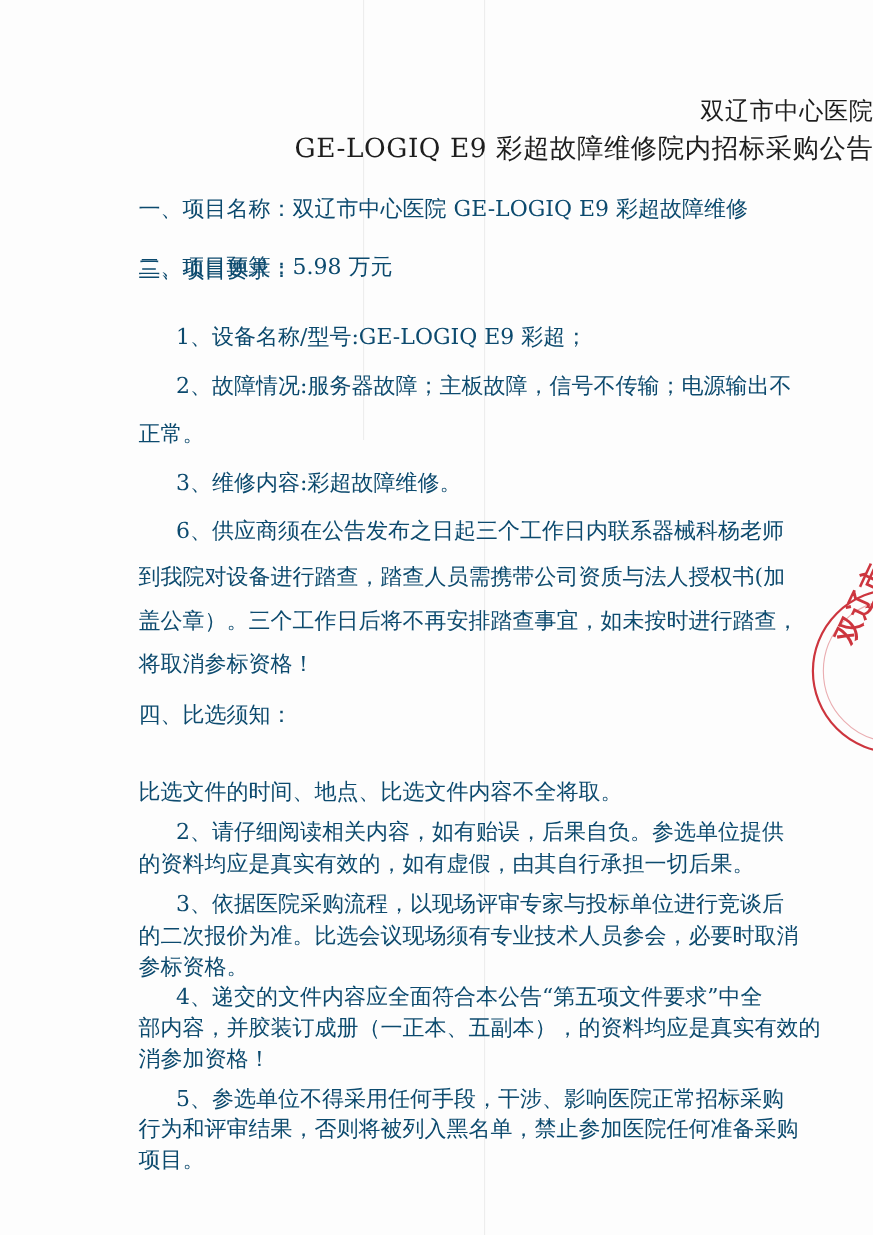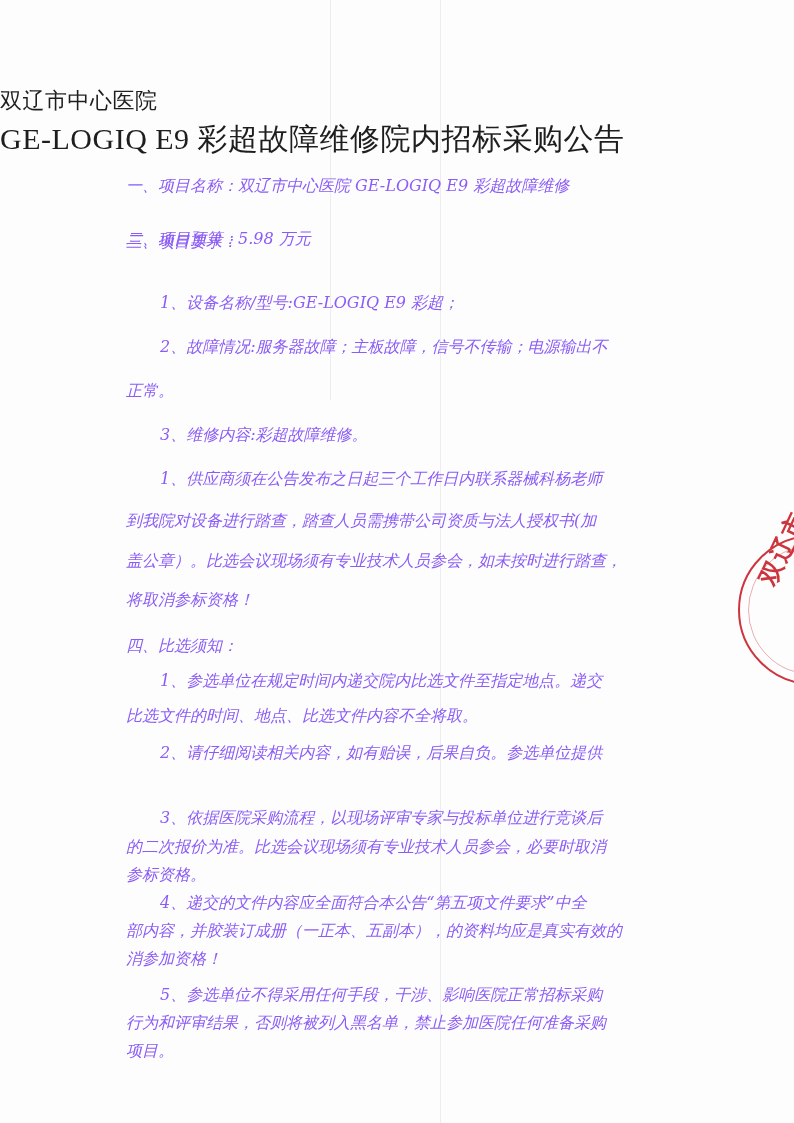--- a/index.html
+++ b/index.html
@@ -19,36 +19,34 @@
     .page {
       position: absolute;
       left: 0; top: 0;
       width: 794px;
       height: 1123px;
     }
     .title {
       position: absolute;
       left: 0;
       width: 794px;
-      text-align: left;
+      text-align: right;
       font-size: 22px;
       color: #1e1e1e;
       letter-spacing: 0.5px;
-      font-family: Liberation Serif, serif;
     }
     .title-1 { top: 86px; }
-    .title-2 { top: 119px; font-size: 30px; }
+    .title-2 { top: 119px; font-size: 24px; }
 
     .line {
       position: absolute;
       left: 126px;
-      font-size: 16px;
+      font-size: 20px;
       white-space: nowrap;
-      color: #8b5cf6;
-      font-style: italic;
+      color: #0c4a6e;
     }
     .indent { left: 160px; }
     .cont { left: 126px; }
 
     .stamp {
       position: absolute;
       left: 738px;
       top: 535px;
       width: 150px;
       height: 150px;
@@ -98,31 +96,31 @@
   <div class="title title-2">GE-LOGIQ E9 彩超故障维修院内招标采购公告</div>
 
   <div class="line" style="top:176px;">一、项目名称：双辽市中心医院 GE-LOGIQ E9 彩超故障维修</div>
   <div class="line" style="top:213px;margin-top:16px;">二、项目预算：5.98 万元</div>
   <div class="line" style="top:232px;">三、项目要求：</div>
 
   <div class="line indent" style="top:293px;">1、设备名称/型号:GE-LOGIQ E9 彩超；</div>
   <div class="line indent" style="top:337px;">2、故障情况:服务器故障；主板故障，信号不传输；电源输出不</div>
   <div class="line cont" style="top:381px;">正常。</div>
   <div class="line indent" style="top:425px;">3、维修内容:彩超故障维修。</div>
-  <div class="line indent" style="top:469px;">1、供应商须在公告发布之日起三个工作日内联系器械科杨老师</div>
+  <div class="line indent" style="top:469px;">6、供应商须在公告发布之日起三个工作日内联系器械科杨老师</div>
   <div class="line cont" style="top:511px;">到我院对设备进行踏查，踏查人员需携带公司资质与法人授权书(加</div>
-  <div class="line cont" style="top:551px;">盖公章）。比选会议现场须有专业技术人员参会，如未按时进行踏查，</div>
+  <div class="line cont" style="top:551px;">盖公章）。三个工作日后将不再安排踏查事宜，如未按时进行踏查，</div>
   <div class="line cont" style="top:590px;">将取消参标资格！</div>
 
   <div class="line" style="top:636px;">四、比选须知：</div>
 
-  <div class="line indent" style="top:671px;">1、参选单位在规定时间内递交院内比选文件至指定地点。递交</div>
   <div class="line cont" style="top:706px;">比选文件的时间、地点、比选文件内容不全将取。</div>
 
   <div class="line indent" style="top:743px;">2、请仔细阅读相关内容，如有贻误，后果自负。参选单位提供</div>
+  <div class="line cont" style="top:772px;">的资料均应是真实有效的，如有虚假，由其自行承担一切后果。</div>
 
   <div class="line indent" style="top:808px;">3、依据医院采购流程，以现场评审专家与投标单位进行竞谈后</div>
   <div class="line cont" style="top:837px;">的二次报价为准。比选会议现场须有专业技术人员参会，必要时取消</div>
   <div class="line cont" style="top:865px;">参标资格。</div>
 
   <div class="line indent" style="top:893px;">4、递交的文件内容应全面符合本公告“第五项文件要求”中全</div>
   <div class="line cont" style="top:921px;">部内容，并胶装订成册（一正本、五副本），的资料均应是真实有效的</div>
   <div class="line cont" style="top:949px;">消参加资格！</div>
 
   <div class="line indent" style="top:985px;">5、参选单位不得采用任何手段，干涉、影响医院正常招标采购</div>

